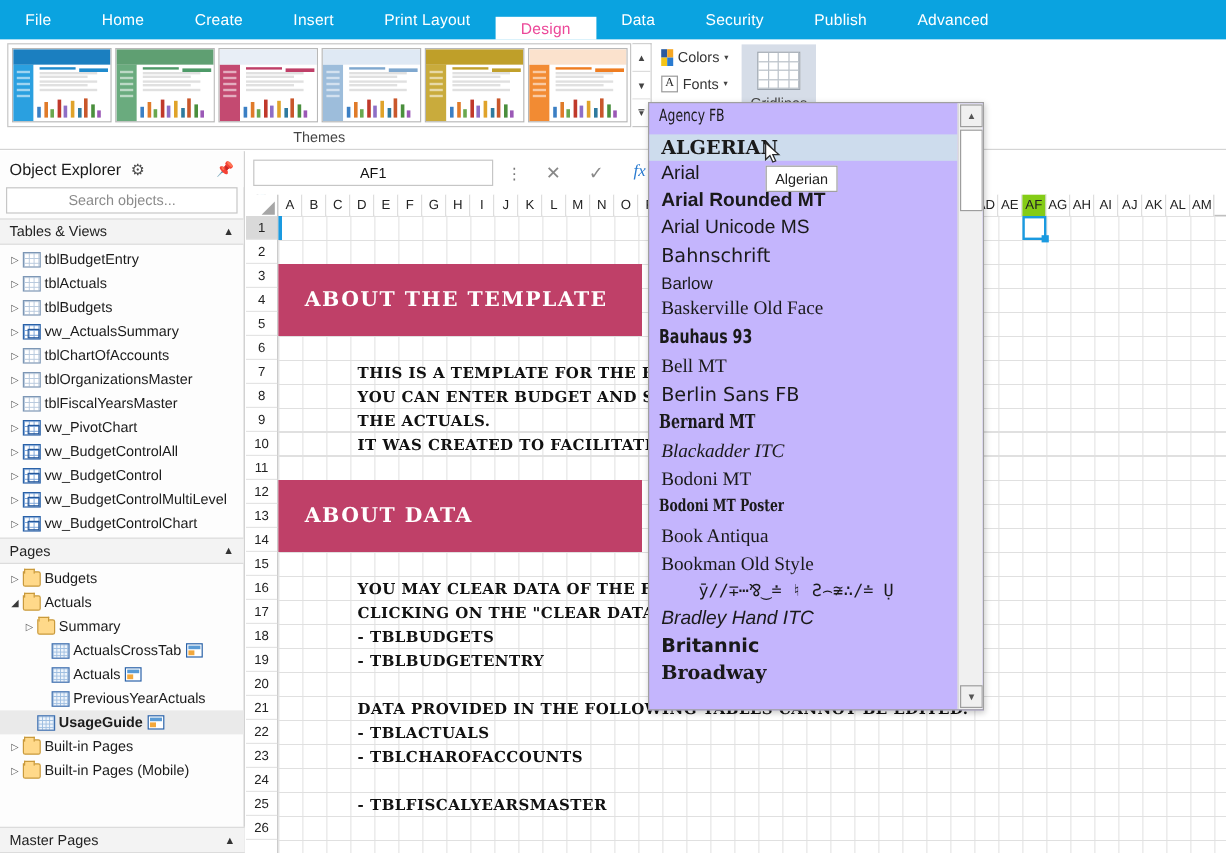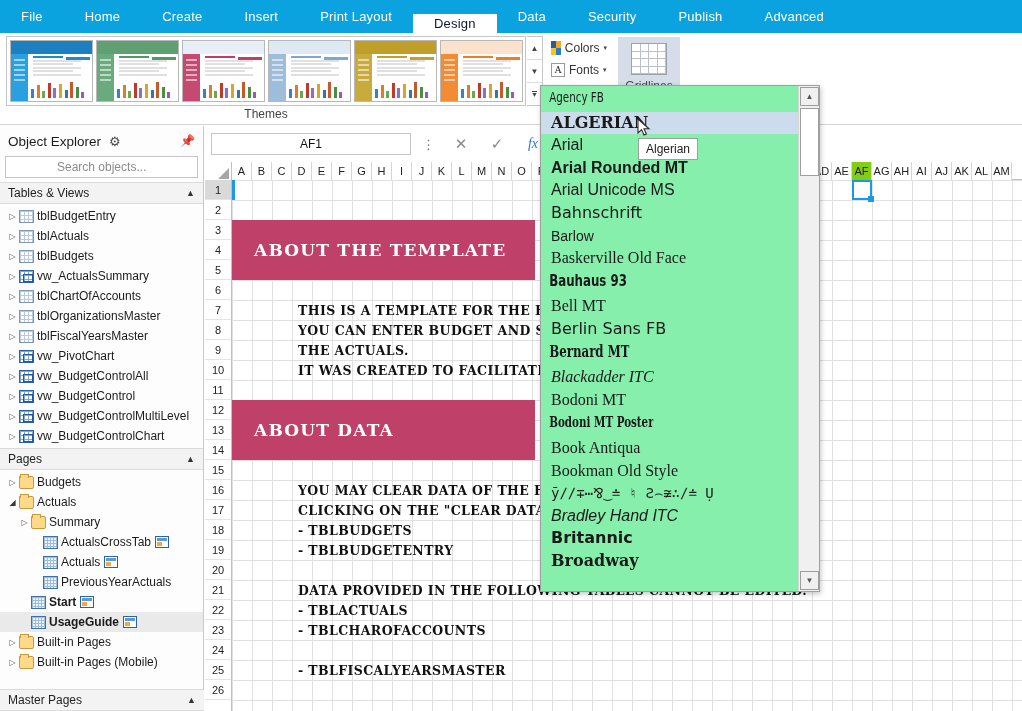--- a/index.html
+++ b/index.html
@@ -18,21 +18,21 @@
     background: #0aa3e0;
     display: flex; align-items: stretch;
   }
   .ribbon-tab {
     padding: 0 21px;
     display: flex; align-items: center; justify-content: center;
     color: #ffffff; font-size: 13px; letter-spacing: .2px;
     cursor: pointer; white-space: nowrap;
   }
   .ribbon-tab.active {
-    background: #ffffff; color: #0f172a; margin-top: 14px;
+    background: #ffffff; color: #ec4899; margin-top: 14px;
   }
 
   
   .ribbon-body {
     position: absolute; left: 0; top: 33px; width: 1022px; height: 92px;
     background: #ffffff;
     border-bottom: 1px solid #d4d4d4;
   }
   .ribbon-group-themes {
     position: absolute; left: 6px; top: 3px; width: 540px; height: 86px;
@@ -248,21 +248,21 @@
   }
   .sheet-text {
     position: absolute; font-family: "DejaVu Serif", serif; font-weight: bold;
     color: #111; font-size: 12.5px; letter-spacing: .4px; white-space: nowrap;
   }
   .row-marker { position: absolute; left: 0; width: 3px; background: #1a9ae0; }
 
   
   .font-dd {
     position: absolute; left: 540px; top: 85px; width: 280px; height: 507px;
-    background: #86efac; border: 1px solid #a0a0a0; box-shadow: 1px 2px 5px rgba(0,0,0,.22);
+    background: #c4b5fd; border: 1px solid #a0a0a0; box-shadow: 1px 2px 5px rgba(0,0,0,.22);
     z-index: 50; overflow: hidden;
   }
   .font-list {
     position: absolute; left: 0; top: 0; right: 21px; bottom: 0; overflow: hidden;
   }
   .font-item {
     height: 22.6px; line-height: 22.6px; padding-left: 10px;
     font-size: 16px; color: #1a1a1a; white-space: nowrap; cursor: pointer; overflow: hidden;
   }
   .font-item.hl { background: #cddced; }
@@ -288,21 +288,21 @@
   }
   .cursor {
     position: absolute; left: 637px; top: 118px; z-index: 61; pointer-events: none;
   }
 
   
   .f-serif { font-family: "DejaVu Serif", serif; }
   .f-sans  { font-family: "DejaVu Sans", sans-serif; }
   .f-lsans { font-family: "Liberation Sans", sans-serif; }
   .f-lserif{ font-family: "Liberation Serif", serif; }
-  .f-mono  { font-family: "DejaVu Sans Mono", monospace; }
+  .f-mono  { font-family: "DejaVu Sans Mono", monospace; margin-left: 31px; }
   .w-bold  { font-weight: bold; }
   .i-ital  { font-style: italic; }
   .cond    { font-stretch: condensed; transform: scaleX(.82); transform-origin: left center; display:inline-block; }
   .small   { font-size: 14px; }
 </style>
 </head>
 <body>
 
 <div id="app">
 
@@ -655,26 +655,20 @@
           <div class="tree-row indent-3">
             <span class="twisty"></span>
             <span class="ic ic-page"></span>
             <span class="">Actuals</span>
             <span class="ic-badge"></span>
           </div>
           <div class="tree-row indent-3">
             <span class="twisty"></span>
             <span class="ic ic-page"></span>
             <span class="">PreviousYearActuals</span>
-          </div>
-          <div class="tree-row indent-2">
-            <span class="twisty"></span>
-            <span class="ic ic-page"></span>
-            <span class="bold">Start</span>
-            <span class="ic-badge"></span>
           </div>
           <div class="tree-row indent-2 sel">
             <span class="twisty"></span>
             <span class="ic ic-page"></span>
             <span class="bold">UsageGuide</span>
             <span class="ic-badge"></span>
           </div>
           <div class="tree-row indent-1">
             <span class="twisty">▷</span>
             <span class="ic ic-folder"></span>

